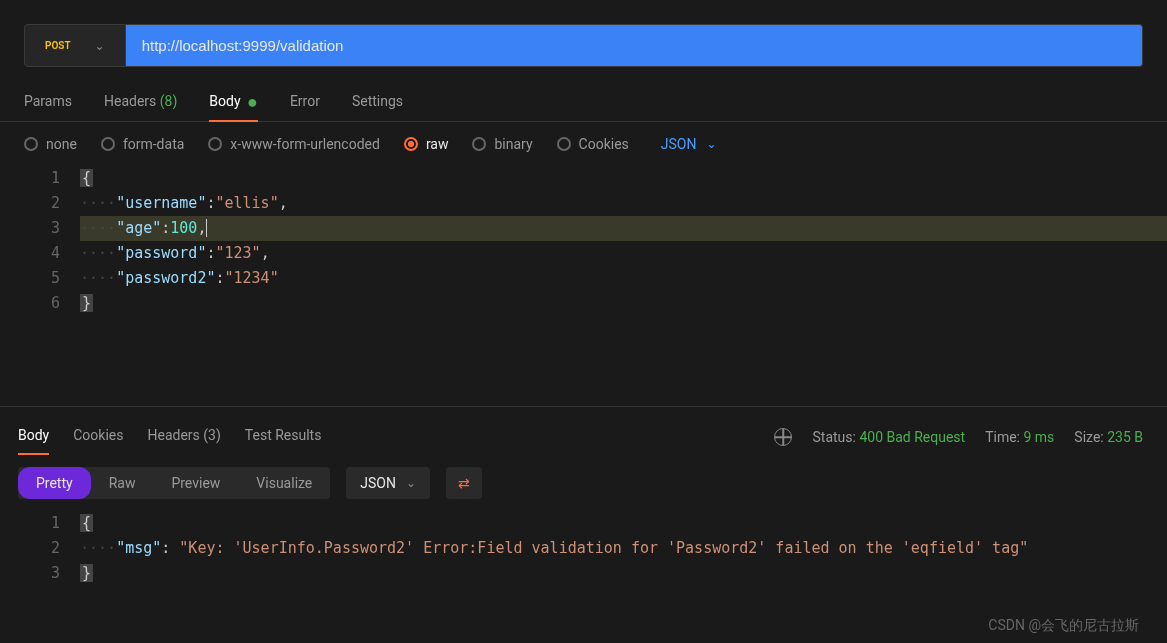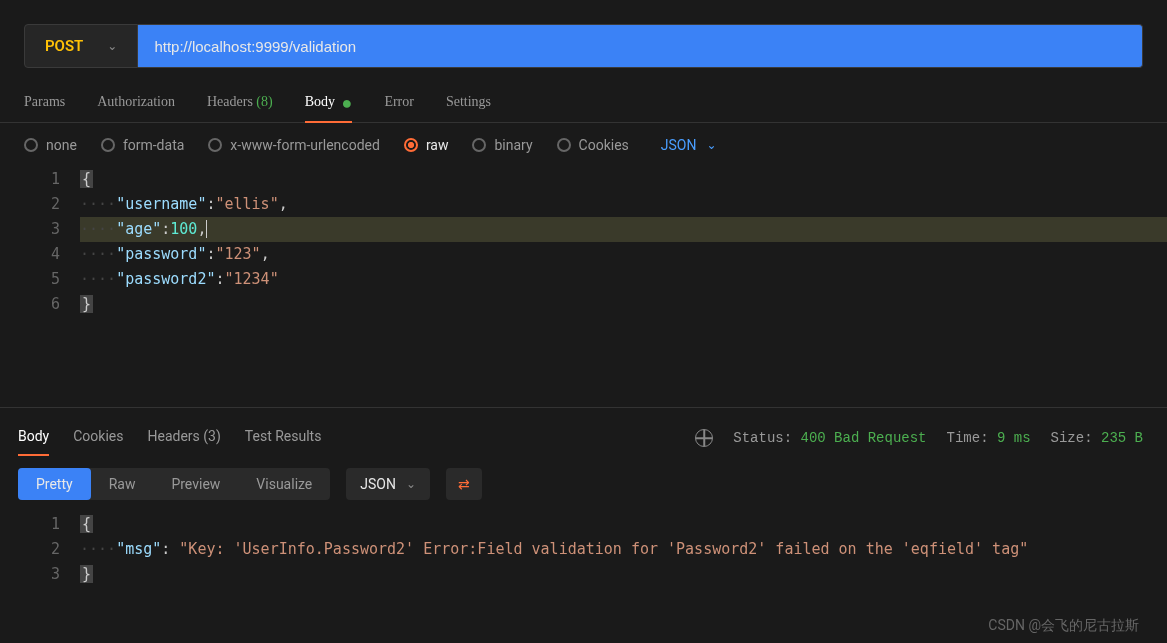--- a/index.html
+++ b/index.html
@@ -23,40 +23,39 @@
 }
 .method-select {
   background: #262626;
   border: 1px solid #3a3a3a;
   border-radius: 4px 0 0 4px;
   padding: 12px 20px;
   display: flex;
   align-items: center;
   gap: 24px;
 }
-.method-label { color: #ffc107; font-weight: 600; font-size: 15px; }
+.method-label { color: #ffc107; font-weight: 600; font-size: 10px; }
 .chevron { color: #888; font-size: 12px; }
 .url-input {
   flex: 1;
   background: #3b82f6;
   border: 1px solid #3a3a3a;
   border-left: none;
   border-radius: 0 4px 4px 0;
   padding: 12px 16px;
   color: #e8e8e8;
   font-size: 15px;
 }
 
 
 .tabs {
   display: flex;
   padding: 0 24px;
   gap: 32px;
   border-bottom: 1px solid #333;
-  font-family: Liberation Serif, serif;
 }
 .tab {
   padding: 10px 0 12px 0;
   color: #999;
   cursor: pointer;
   position: relative;
 }
 .tab.active { color: #fff; }
 .tab.active::after {
   content: '';
@@ -124,36 +123,36 @@
   align-items: center;
   justify-content: space-between;
   padding: 12px 24px 0 18px;
 }
 .response-tabs { display: flex; gap: 24px; }
 .rtab { padding: 8px 0 12px 0; color: #999; cursor: pointer; position: relative; }
 .rtab.active { color: #fff; }
 .rtab.active::after {
   content: ''; position: absolute; bottom: 0; left: 0; right: 0; height: 2px; background: #ff6c37;
 }
-.response-meta { display: flex; align-items: center; gap: 20px; color: #999; font-family: Liberation Mono, monospace; }
+.response-meta { display: flex; align-items: center; gap: 20px; color: #999; }
 .globe-icon { width: 18px; height: 18px; border: 1.5px solid #888; border-radius: 50%; position: relative; }
 .globe-icon::before { content: ''; position: absolute; top: 0; bottom: 0; left: 50%; width: 1.5px; background: #888; transform: translateX(-50%); }
 .globe-icon::after { content: ''; position: absolute; left: 0; right: 0; top: 50%; height: 1.5px; background: #888; transform: translateY(-50%); }
 .green { color: #4caf50; }
 
 
 .response-controls {
   display: flex;
   padding: 12px 18px;
   gap: 8px;
   align-items: center;
 }
 .view-group { display: flex; background: #2a2a2a; border-radius: 4px; }
 .view-btn { padding: 8px 18px; color: #999; cursor: pointer; }
-.view-btn.active { background: #3b82f6; color: #e8e8e8; border-radius: 4px; }
+.view-btn.active { background: #6d28d9; color: #e8e8e8; border-radius: 12px; }
 .json-btn { background: #2a2a2a; padding: 8px 14px; border-radius: 4px; color: #e8e8e8; display: flex; align-items: center; gap: 10px; margin-left: 8px; }
 .wrap-btn { background: #2a2a2a; padding: 8px 12px; border-radius: 4px; color: #ff6c37; margin-left: 8px; }
 
 .watermark {
   position: absolute;
   bottom: 8px;
   right: 28px;
   color: #666;
   font-size: 14px;
 }
@@ -166,21 +165,20 @@
   <div class="request-bar">
     <div class="method-select">
       <span class="method-label">POST</span>
       <span class="chevron">⌄</span>
     </div>
     <input class="url-input" value="http://localhost:9999/validation" style="">
   </div>
 
   <div class="tabs">
     <div class="tab">Params</div>
-    <div class="tab">Authorization</div>
     <div class="tab">
       <span>Headers</span>
       <span class="count">(8)</span>
     </div>
     <div class="tab active">
       <span>Body</span><span class="dot"> ●</span>
     </div>
     <div class="tab">Error</div>
     <div class="tab">Settings</div>
   </div>

